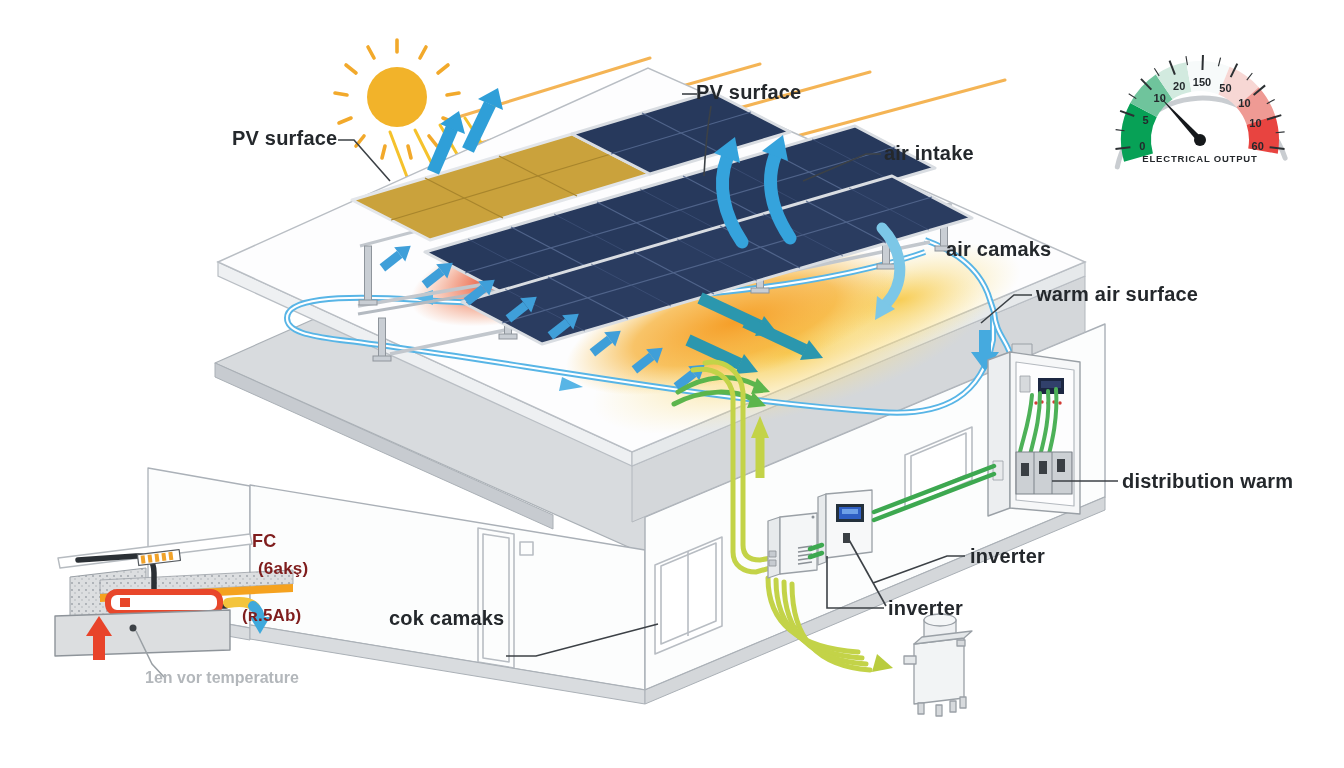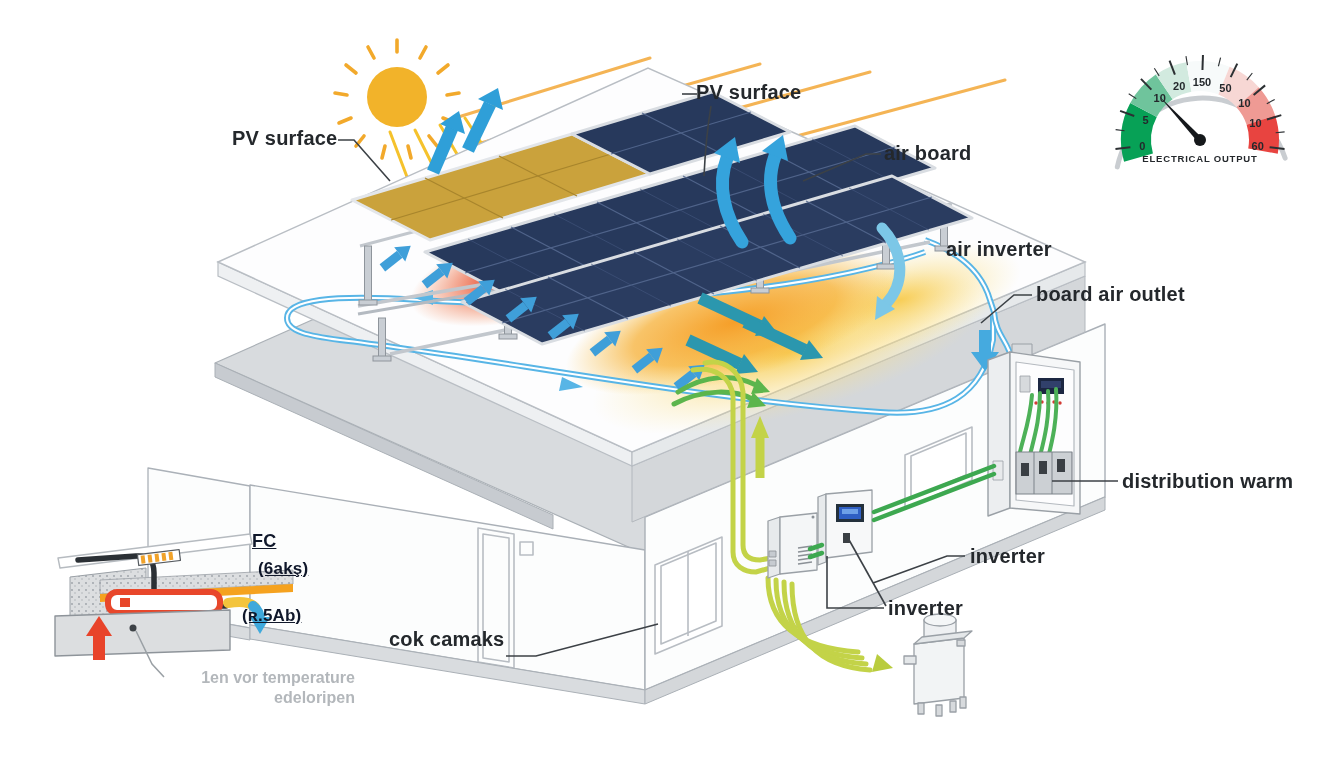--- a/index.html
+++ b/index.html
@@ -1,22 +1,22 @@
 <!DOCTYPE html>
 <html><head>
 <meta charset="utf-8">
 <style>
   html,body{margin:0;padding:0;background:#fff;}
   #stage{position:relative;width:1344px;height:768px;background:#ffffff;overflow:hidden;
          font-family:"Liberation Sans",sans-serif;}
   #art{position:absolute;left:0;top:0;}
   .lbl{position:absolute;color:#24282c;font-size:20px;font-weight:600;white-space:nowrap;
        letter-spacing:.2px;}
-  .lbl.small{font-size:17px;font-weight:600;color:#0f172a;text-decoration:underline;}
-  .caption{position:absolute;color:#b3b7bb;font-size:16px;font-weight:600;text-align:right;
+  .lbl.small{font-size:17px;font-weight:600;color:#7f1d1d;}
+  .caption{position:absolute;color:#b3b7bb;font-size:16px;font-weight:600;text-align:left;
            line-height:1.25;width:210px;}
   svg text{font-family:"Liberation Sans",sans-serif;}
 </style>
 </head>
 <body>
 
 <div id="stage">
 <svg id="art" width="1344" height="768" viewBox="0 0 1344 768">
   <defs>
     <pattern id="speck" width="7" height="7" patternUnits="userSpaceOnUse">
@@ -466,27 +466,26 @@
     <g id="gaugeNeedle">
           <polygon points="1159.0800983962502,96.11877790284976 1202.1940611048576,137.95400491981252 1197.8059388951424,142.04599508018748" fill="#15181b"></polygon>
           <circle cx="1200" cy="140" r="6" fill="#15181b"></circle>
         </g>
     <text x="1200" y="162" text-anchor="middle" font-size="9.5" font-weight="600" letter-spacing="0.8" fill="#24282c">ELECTRICAL OUTPUT</text>
   </g>
 </svg>
 
 <div class="lbl" style="left:232px;top:127px">PV surface</div>
 <div class="lbl" style="left:696px;top:81px">PV surface</div>
-<div class="lbl" style="left:884px;top:142px">air board</div>
-<div class="lbl" style="left:946px;top:238px">air inverter</div>
-<div class="lbl" style="left:1036px;top:283px">board air outlet</div>
+<div class="lbl" style="left:884px;top:142px">air intake</div>
+<div class="lbl" style="left:946px;top:238px">air camaks</div>
+<div class="lbl" style="left:1036px;top:283px">warm air surface</div>
 <div class="lbl" style="left:1122px;top:470px">distribution warm</div>
 <div class="lbl" style="left:970px;top:545px">inverter</div>
 <div class="lbl" style="left:888px;top:597px">inverter</div>
-<div class="lbl" style="left:389px;top:628px">cok camaks</div>
+<div class="lbl" style="left:389px;top:607px">cok camaks</div>
 <div class="lbl small" style="left:252px;top:531px;font-size:18px">FC</div>
 <div class="lbl small" style="left:258px;top:559px">(6akş)</div>
 <div class="lbl small" style="left:242px;top:606px">(ʀ.5Ab)</div>
 <div class="caption" style="left:145px;top:668px">
   <div>1en vor temperature</div>
-  <div>edeloripen</div>
 </div>
 </div>
 
 </body></html>

